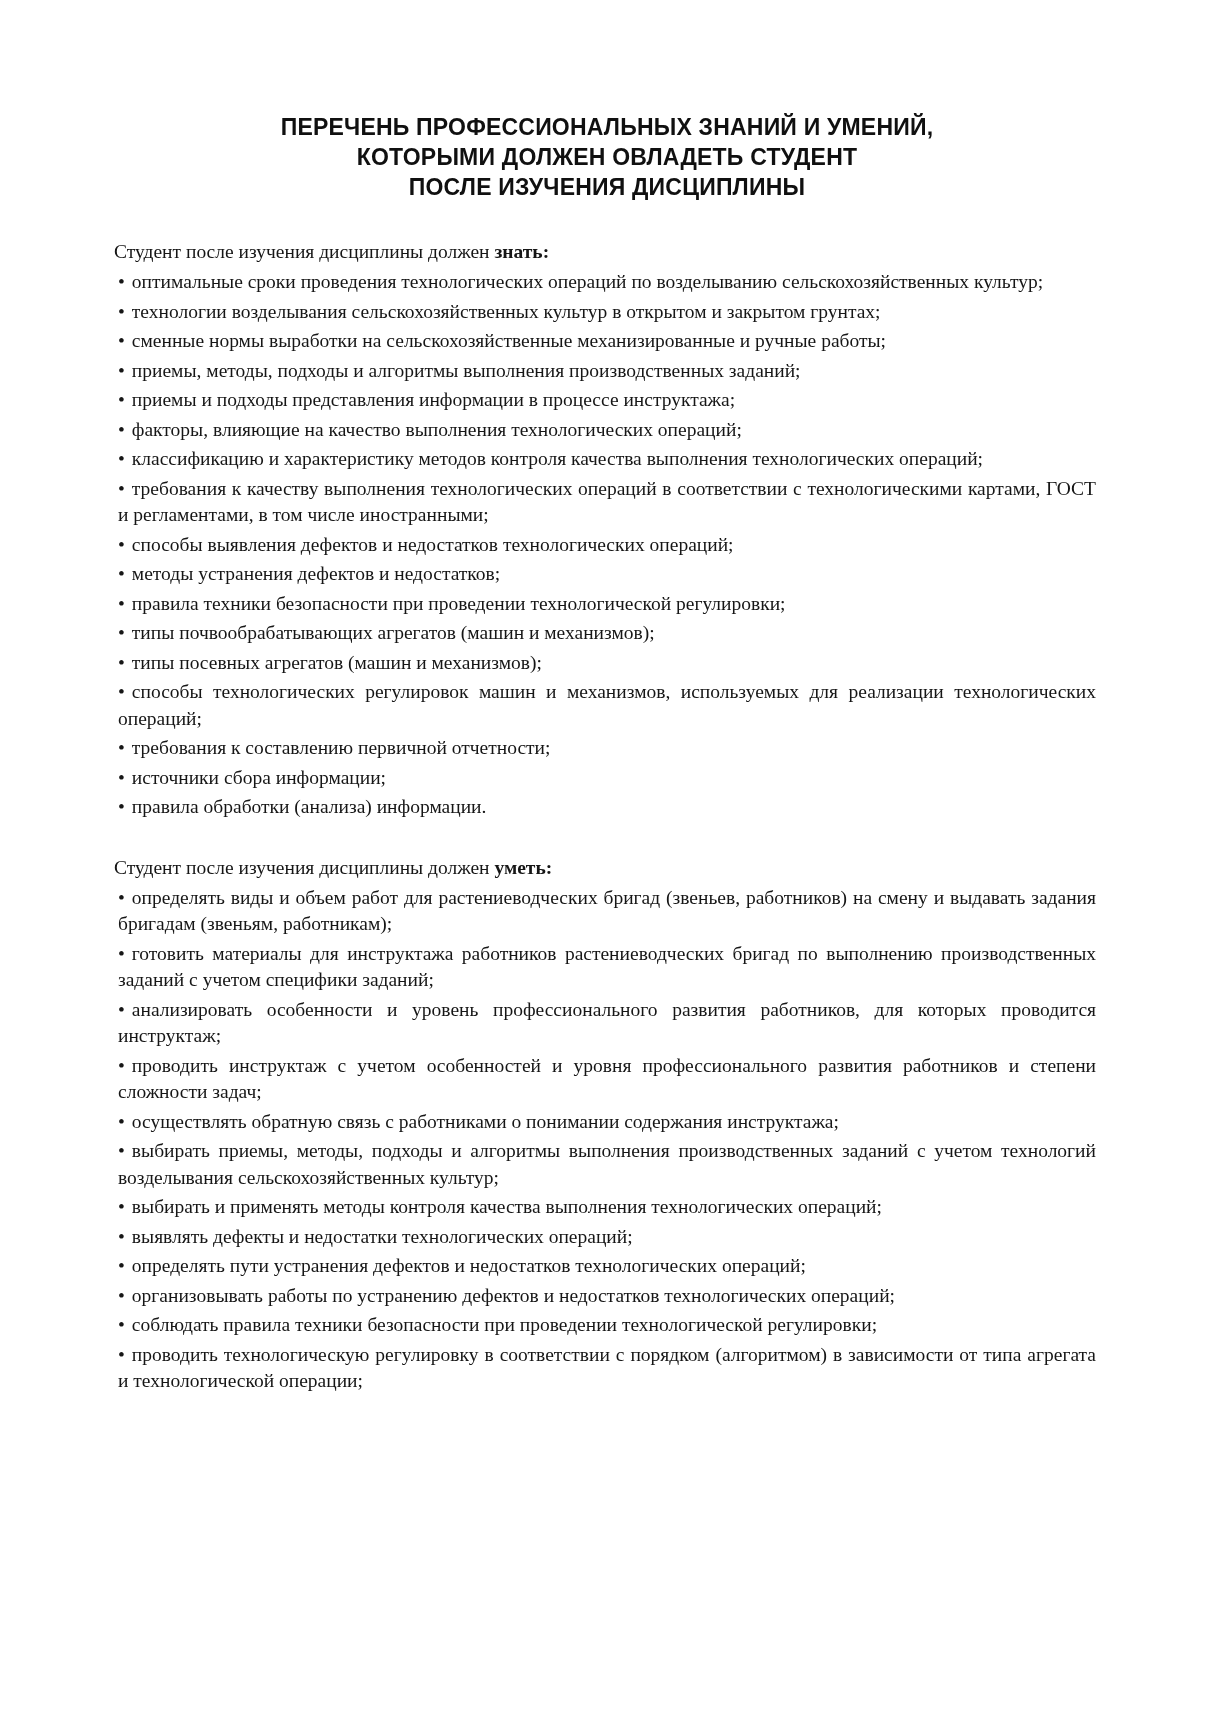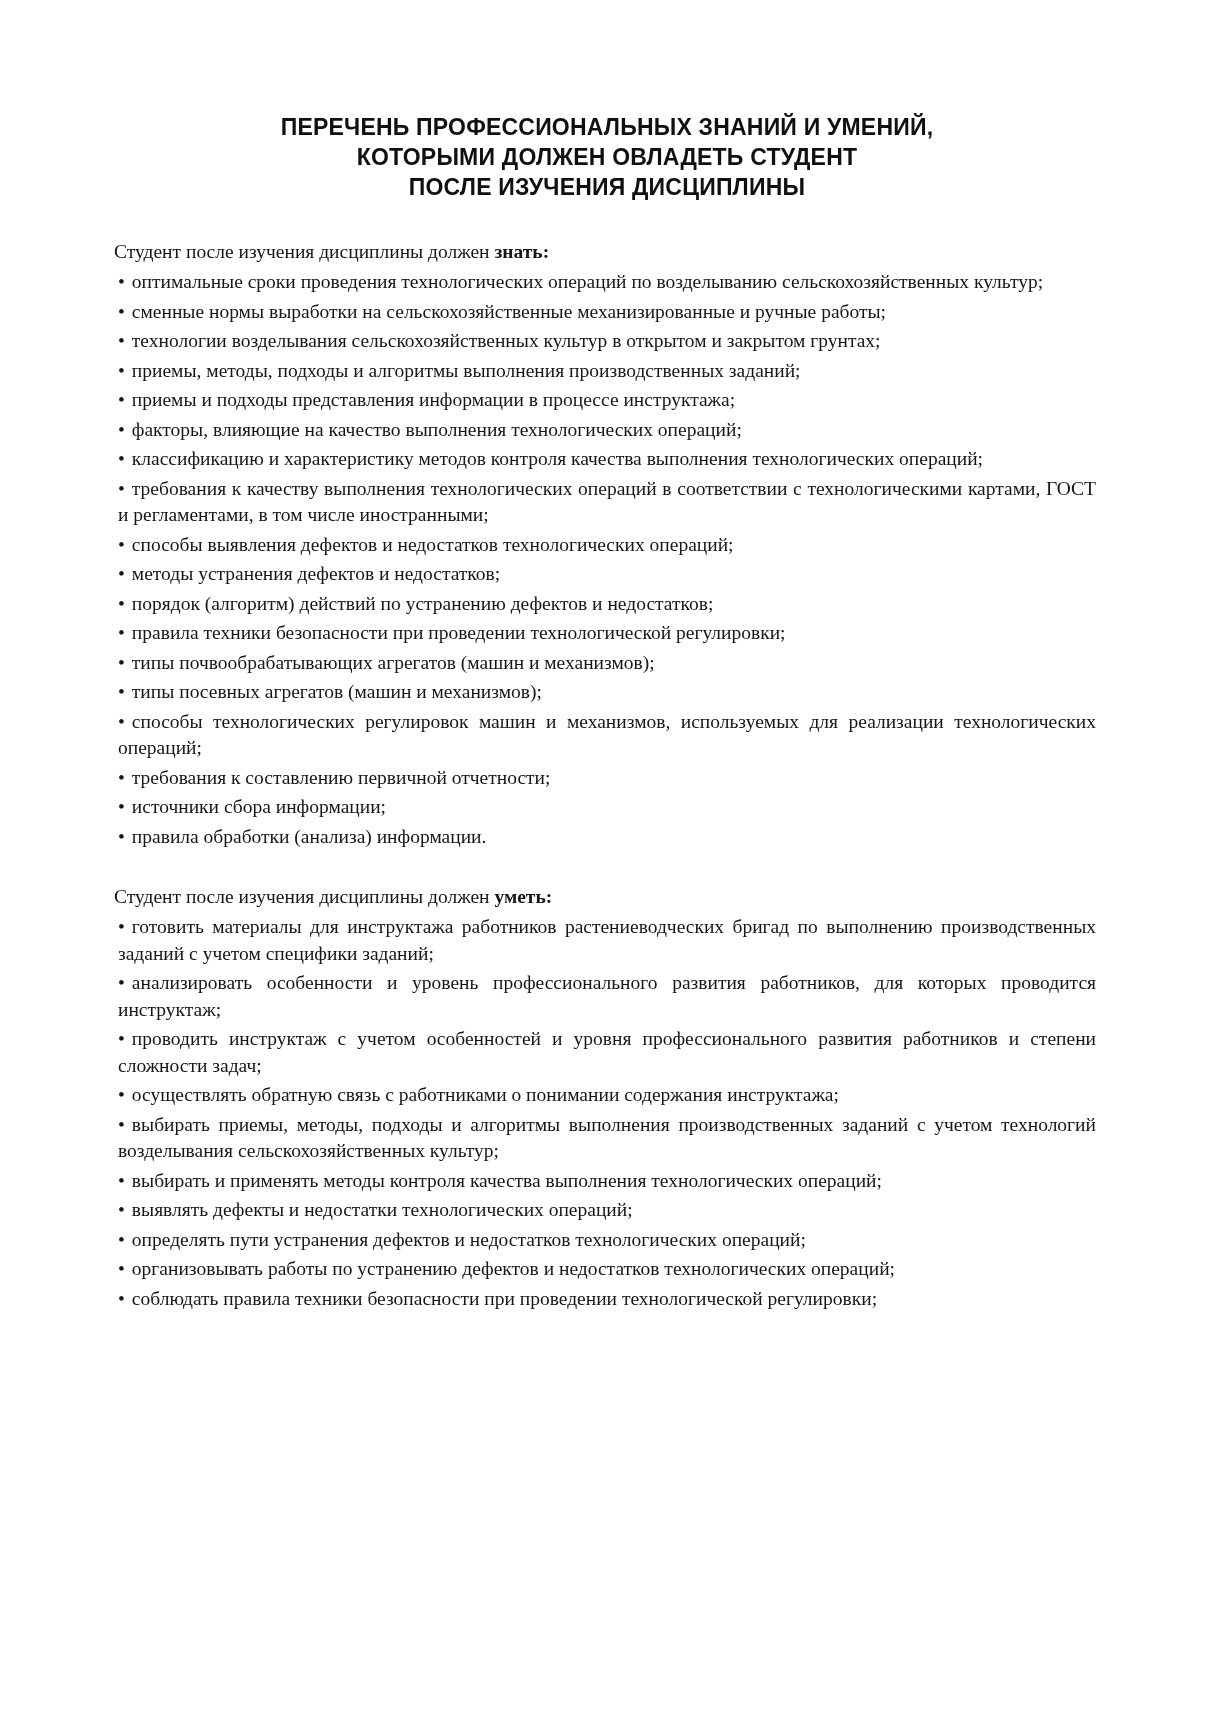--- a/index.html
+++ b/index.html
@@ -62,50 +62,51 @@
     <h1 class="doc-title">
       <span>ПЕРЕЧЕНЬ ПРОФЕССИОНАЛЬНЫХ ЗНАНИЙ И УМЕНИЙ,</span><br>
       <span>КОТОРЫМИ ДОЛЖЕН ОВЛАДЕТЬ СТУДЕНТ</span><br>
       <span>ПОСЛЕ ИЗУЧЕНИЯ ДИСЦИПЛИНЫ</span>
     </h1>
 
     <section class="section-znat">
       <p class="intro"><span>Студент после изучения дисциплины должен </span><b>знать:</b></p>
       <ul class="bullets">
           <li><span class="bullet">•</span><span>оптимальные сроки проведения технологических операций по возделыванию сельскохозяйственных культур;</span></li>
+          <li><span class="bullet">•</span><span>технологии возделывания сельскохозяйственных культур в открытом и закрытом грунтах;</span></li>
           <li><span class="bullet">•</span><span>сменные нормы выработки на сельскохозяйственные механизированные и ручные работы;</span></li>
-          <li><span class="bullet">•</span><span>технологии возделывания сельскохозяйственных культур в открытом и закрытом грунтах;</span></li>
           <li><span class="bullet">•</span><span>приемы, методы, подходы и алгоритмы выполнения производственных заданий;</span></li>
           <li><span class="bullet">•</span><span>приемы и подходы представления информации в процессе инструктажа;</span></li>
           <li><span class="bullet">•</span><span>факторы, влияющие на качество выполнения технологических операций;</span></li>
           <li><span class="bullet">•</span><span>классификацию и характеристику методов контроля качества выполнения технологических операций;</span></li>
           <li><span class="bullet">•</span><span>требования к качеству выполнения технологических операций в соответствии с технологическими картами, ГОСТ и регламентами, в том числе иностранными;</span></li>
           <li><span class="bullet">•</span><span>способы выявления дефектов и недостатков технологических операций;</span></li>
           <li><span class="bullet">•</span><span>методы устранения дефектов и недостатков;</span></li>
-          <li><span class="bullet">•</span><span>порядок (алгоритм) действий по устранению дефектов и недостатков;</span></li>
           <li><span class="bullet">•</span><span>правила техники безопасности при проведении технологической регулировки;</span></li>
           <li><span class="bullet">•</span><span>типы почвообрабатывающих агрегатов (машин и механизмов);</span></li>
           <li><span class="bullet">•</span><span>типы посевных агрегатов (машин и механизмов);</span></li>
           <li><span class="bullet">•</span><span>способы технологических регулировок машин и механизмов, используемых для реализации технологических операций;</span></li>
           <li><span class="bullet">•</span><span>требования к составлению первичной отчетности;</span></li>
           <li><span class="bullet">•</span><span>источники сбора информации;</span></li>
           <li><span class="bullet">•</span><span>правила обработки (анализа) информации.</span></li>
         </ul>
     </section>
 
     <section class="section-umet">
       <p class="intro"><span>Студент после изучения дисциплины должен </span><b>уметь:</b></p>
       <ul class="bullets">
+          <li><span class="bullet">•</span><span>определять виды и объем работ для растениеводческих бригад (звеньев, работников) на смену и выдавать задания бригадам (звеньям, работникам);</span></li>
           <li><span class="bullet">•</span><span>готовить материалы для инструктажа работников растениеводческих бригад по выполнению производственных заданий с учетом специфики заданий;</span></li>
           <li><span class="bullet">•</span><span>анализировать особенности и уровень профессионального развития работников, для которых проводится инструктаж;</span></li>
           <li><span class="bullet">•</span><span>проводить инструктаж с учетом особенностей и уровня профессионального развития работников и степени сложности задач;</span></li>
           <li><span class="bullet">•</span><span>осуществлять обратную связь с работниками о понимании содержания инструктажа;</span></li>
           <li><span class="bullet">•</span><span>выбирать приемы, методы, подходы и алгоритмы выполнения производственных заданий с учетом технологий возделывания сельскохозяйственных культур;</span></li>
           <li><span class="bullet">•</span><span>выбирать и применять методы контроля качества выполнения технологических операций;</span></li>
           <li><span class="bullet">•</span><span>выявлять дефекты и недостатки технологических операций;</span></li>
           <li><span class="bullet">•</span><span>определять пути устранения дефектов и недостатков технологических операций;</span></li>
           <li><span class="bullet">•</span><span>организовывать работы по устранению дефектов и недостатков технологических операций;</span></li>
           <li><span class="bullet">•</span><span>соблюдать правила техники безопасности при проведении технологической регулировки;</span></li>
+          <li><span class="bullet">•</span><span>проводить технологическую регулировку в соответствии с порядком (алгоритмом) в зависимости от типа агрегата и технологической операции;</span></li>
         </ul>
     </section>
 
   </div>
 </div>
 
 </body></html>

